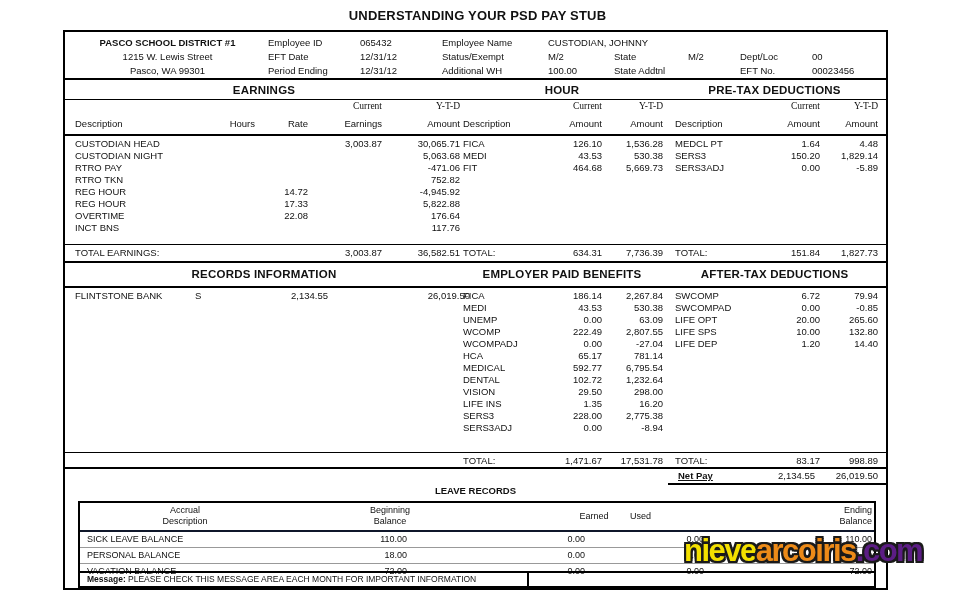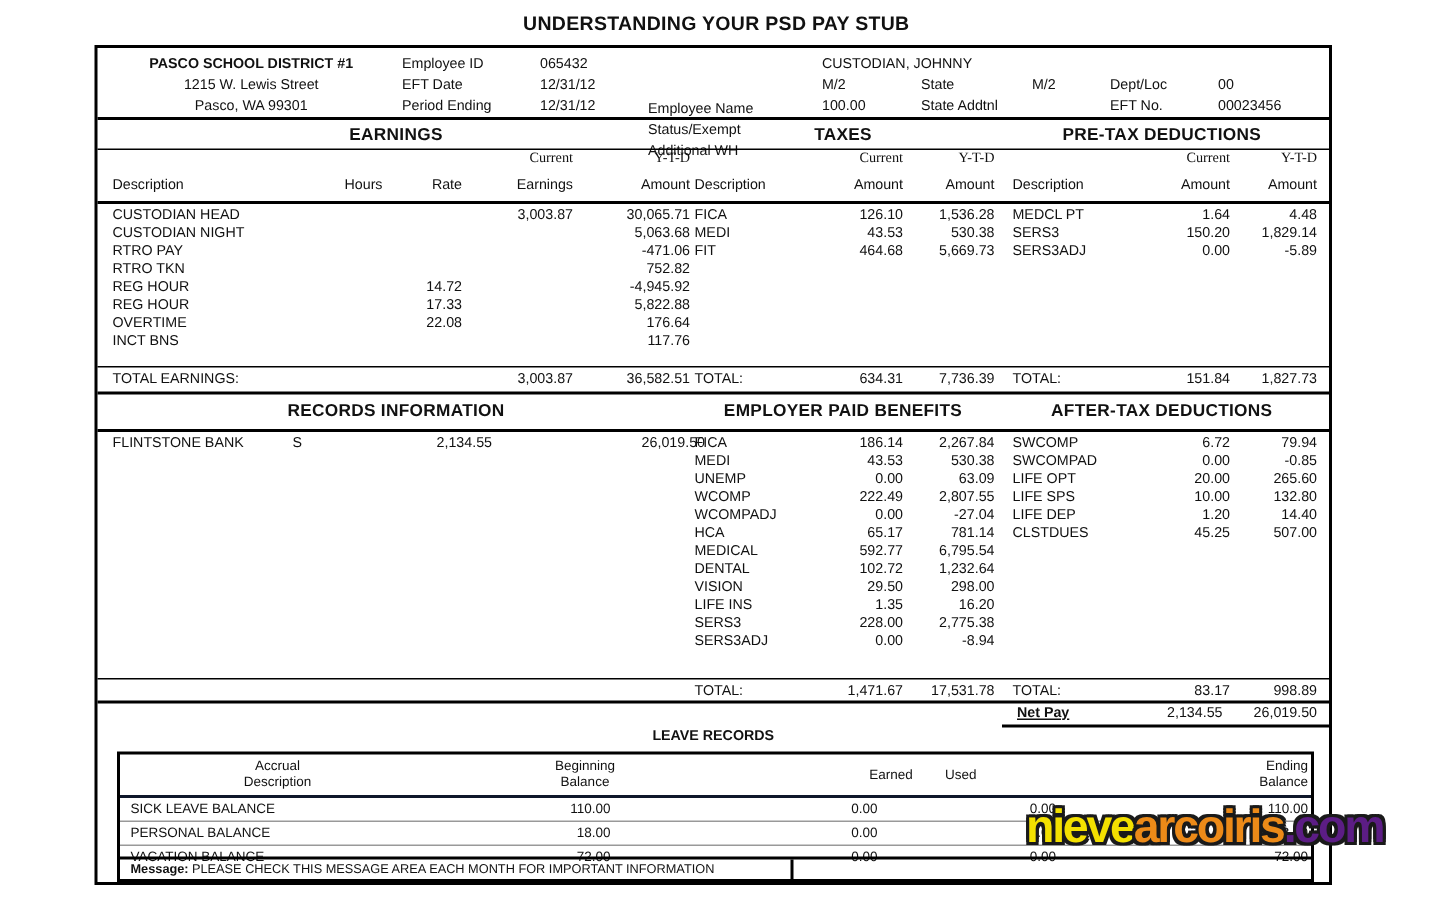--- a/index.html
+++ b/index.html
@@ -93,21 +93,21 @@
     <div class="hcol" style="left:203px;">
       <div>Employee ID</div>
       <div>EFT Date</div>
       <div>Period Ending</div>
     </div>
     <div class="hcol" style="left:295px;">
       <div>065432</div>
       <div>12/31/12</div>
       <div>12/31/12</div>
     </div>
-    <div class="hcol" style="left:367px;margin-top:30px;">
+    <div class="hcol" style="left:377px;">
       <div>Employee Name</div>
       <div>Status/Exempt</div>
       <div>Additional WH</div>
     </div>
     <div class="hcol" style="left:483px;">
       <div>CUSTODIAN, JOHNNY</div>
       <div>M/2</div>
       <div>100.00</div>
     </div>
     <div class="hcol" style="left:549px;">
@@ -127,21 +127,21 @@
     </div>
     <div class="hcol" style="left:747px;">
       <div>&nbsp;</div>
       <div>00</div>
       <div>00023456</div>
     </div>
   </div>
 
   <div class="band bb1" style="top:48px;height:19px;">
     <div class="sec-title" style="left:0;width:398px;">EARNINGS</div>
-    <div class="sec-title" style="left:396px;width:202px;">TAXES</div>
+    <div class="sec-title" style="left:396px;width:202px;">HOUR</div>
     <div class="sec-title" style="left:598px;width:223px;">PRE-TAX DEDUCTIONS</div>
   </div>
 
   <div class="band bb2" style="top:68px;height:34px;">
     <div class="panel p-earn">
       <span class="cell c-desc hdr-bot">Description</span>
       <span class="cell c-hours hdr-bot">Hours</span>
       <span class="cell c-rate hdr-bot">Rate</span>
       <span class="cell c-current hdr-top">Current</span>
       <span class="cell c-current hdr-bot">Earnings</span>
@@ -372,25 +372,20 @@
         </div>
         <div class="trow">
           <span class="cell c-desc">LIFE SPS</span>
           <span class="cell c-current">10.00</span>
           <span class="cell c-ytd">132.80</span>
         </div>
         <div class="trow">
           <span class="cell c-desc">LIFE DEP</span>
           <span class="cell c-current">1.20</span>
           <span class="cell c-ytd">14.40</span>
-        </div>
-        <div class="trow">
-          <span class="cell c-desc">CLSTDUES</span>
-          <span class="cell c-current">45.25</span>
-          <span class="cell c-ytd">507.00</span>
         </div>
       </div>
   </div>
 
   <div class="band bb2 total-band" style="top:421px;height:14px;">
     <div class="panel p-tax">
       <span class="cell c-desc">TOTAL:</span>
       <span class="cell c-current">1,471.67</span>
       <span class="cell c-ytd">17,531.78</span>
     </div>

